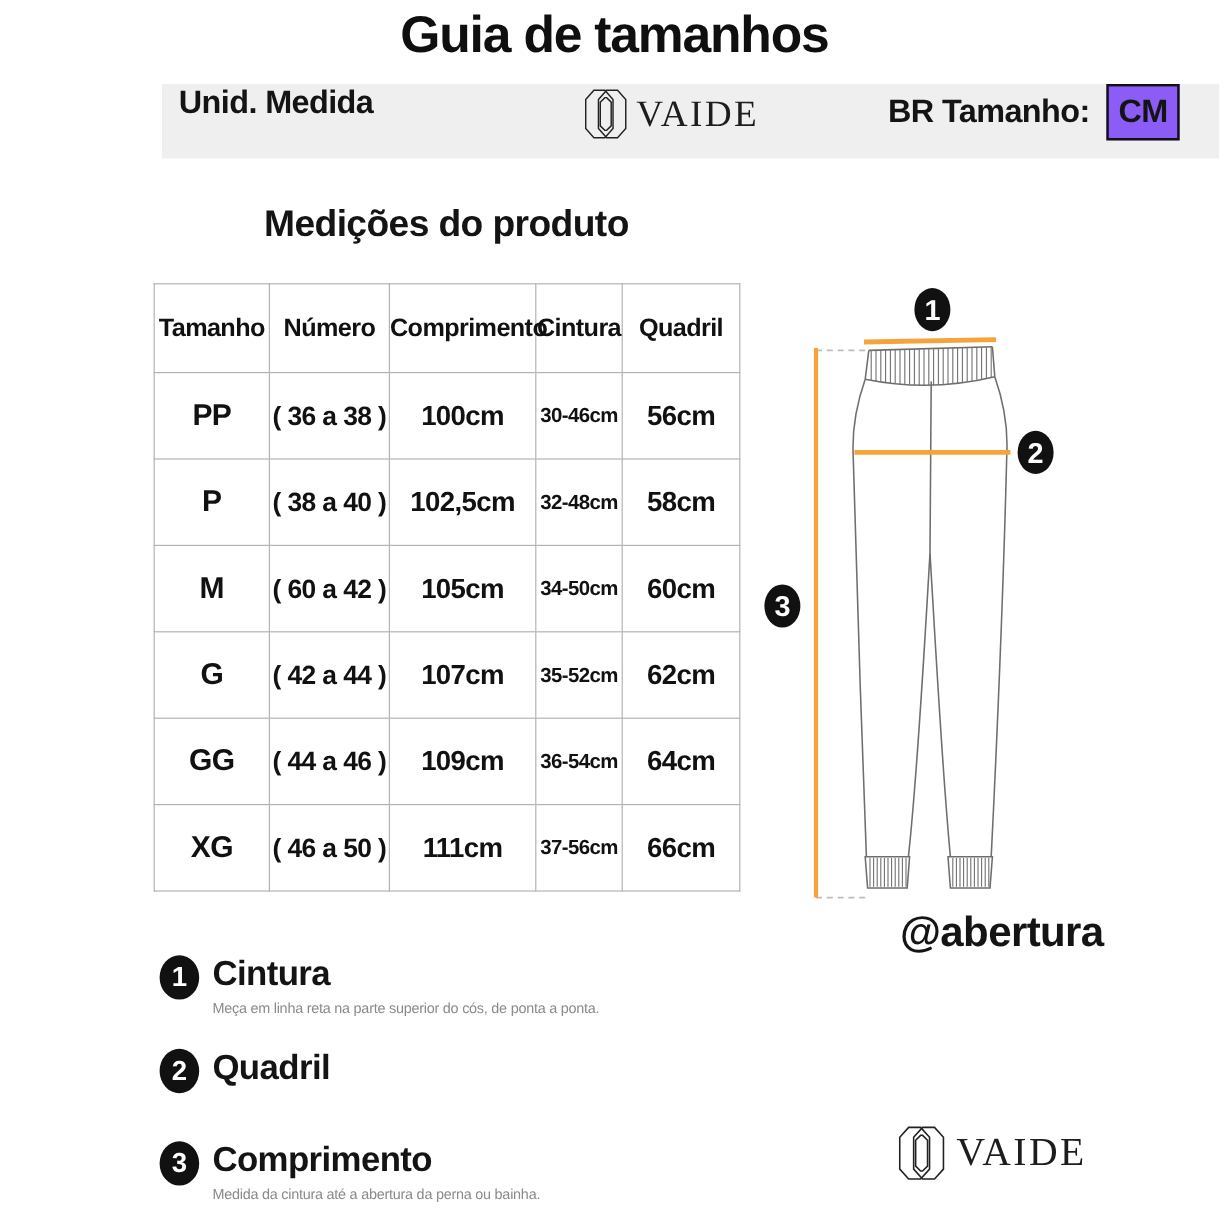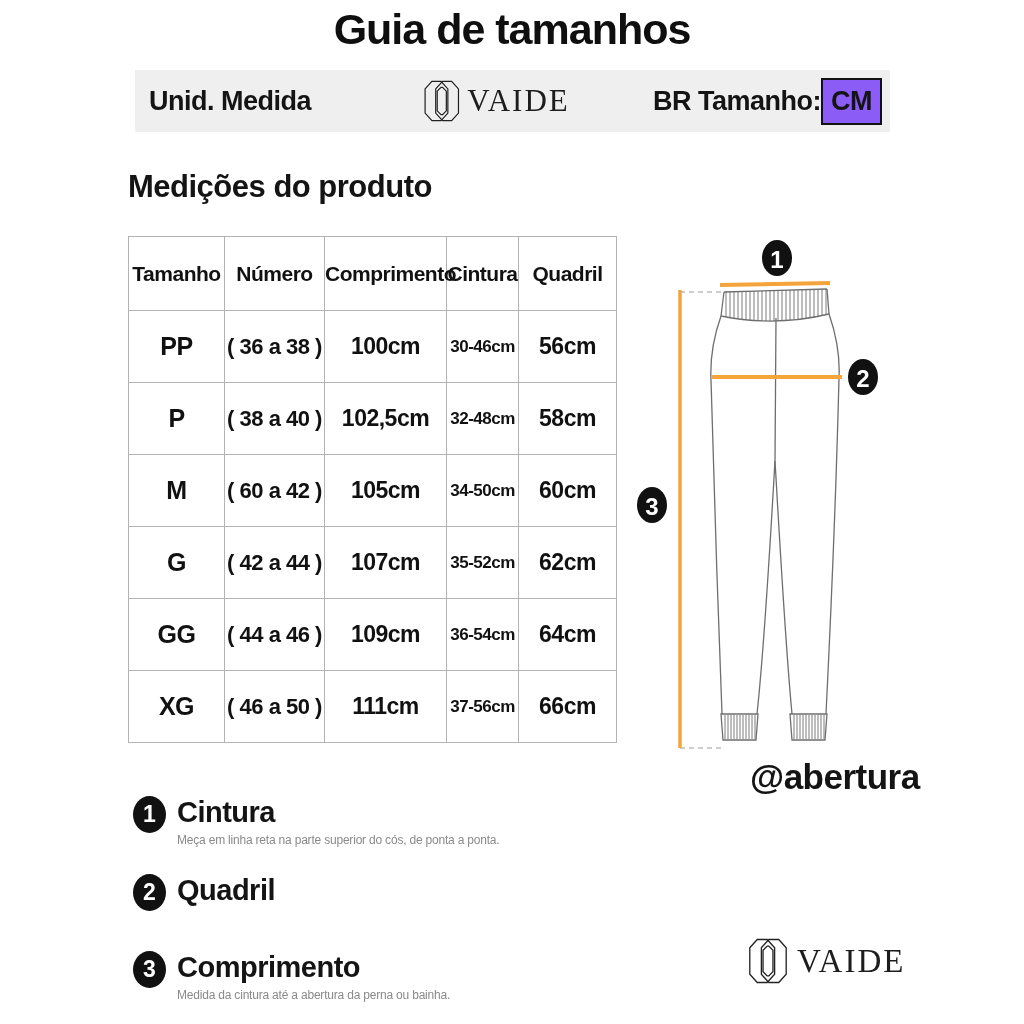--- a/index.html
+++ b/index.html
@@ -9,35 +9,35 @@
   }
   *{box-sizing:border-box;margin:0;padding:0;}
   body{background:#fff;font-family:"Liberation Sans",sans-serif;color:#141414;}
   .canvas{position:relative;width:1024px;height:1024px;background:#fff;overflow:hidden;}
 
   
   .page-title{position:absolute;top:5px;left:0;right:0;text-align:center;
     font-size:43px;font-weight:bold;letter-spacing:-1px;color:#0f0f0f;}
 
   
-  .unit-bar{position:absolute;left:135px;top:70px;width:755px;height:62px;
-    background:var(--bar-bg);display:flex;align-items:center;}
+  .unit-bar{position:absolute;left:135px;top:70px;width:881px;height:62px;
+    background:var(--bar-bg);display:flex;align-items:flex-start;}
   .bar-left{margin-left:14px;font-size:27px;font-weight:bold;letter-spacing:-0.5px;}
   .bar-logo{position:absolute;left:calc(50% - 18px);transform:translateX(-50%);
     display:flex;align-items:center;gap:4px;}
   .vlogo-icon{display:block;}
   .vlogo-icon polygon{fill:none;stroke:#222;stroke-width:1.6;}
   .vlogo-text{font-family:"Liberation Serif",serif;font-size:31px;letter-spacing:2px;color:#1d1d1d;}
-  .bar-right{margin-left:auto;margin-right:8px;display:flex;align-items:center;
+  .bar-right{margin-left:auto;margin-right:33px;display:flex;align-items:center;gap:14px;
     font-size:27px;font-weight:bold;letter-spacing:-0.5px;}
   .cm-box{border:2.5px solid #111;background:#8b5cf6;font-size:27px;font-weight:bold;
     padding:8px 8px;line-height:1;}
 
   
-  .section-title{position:absolute;left:128px;width:488px;top:169px;text-align:left;
+  .section-title{position:absolute;left:128px;width:488px;top:169px;text-align:center;
     font-size:31px;font-weight:bold;letter-spacing:-0.5px;}
 
   
   table.size-table{position:absolute;left:128px;top:236px;border-collapse:collapse;
     table-layout:fixed;width:488px;}
   .size-table th,.size-table td{border:1px solid var(--table-border);text-align:center;
     vertical-align:middle;color:#111;}
   .size-table th{height:74px;font-size:21px;font-weight:bold;letter-spacing:-0.5px;}
   .size-table td{height:72px;font-size:23px;font-weight:bold;letter-spacing:-0.5px;}
   .size-table td.c-tam{font-size:25px;}

